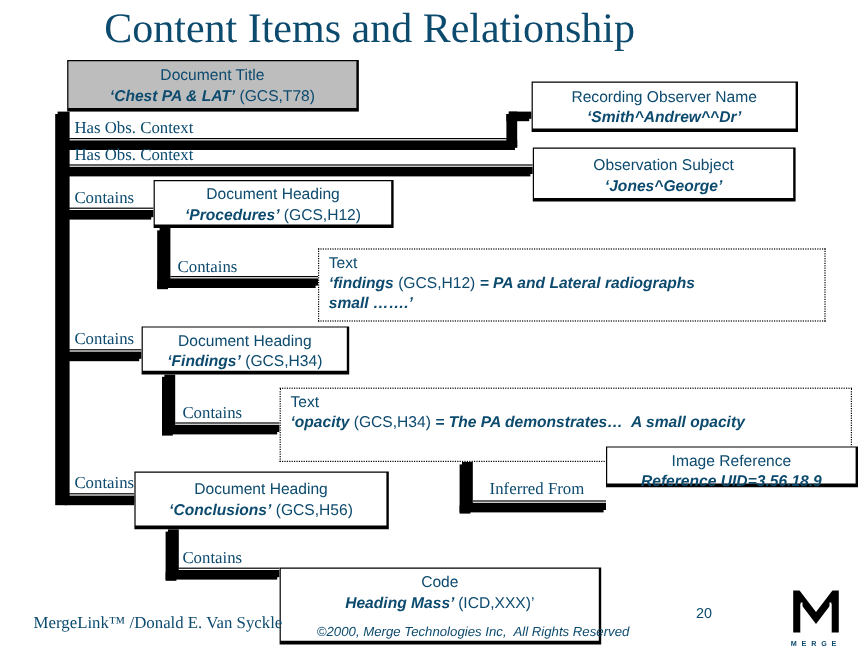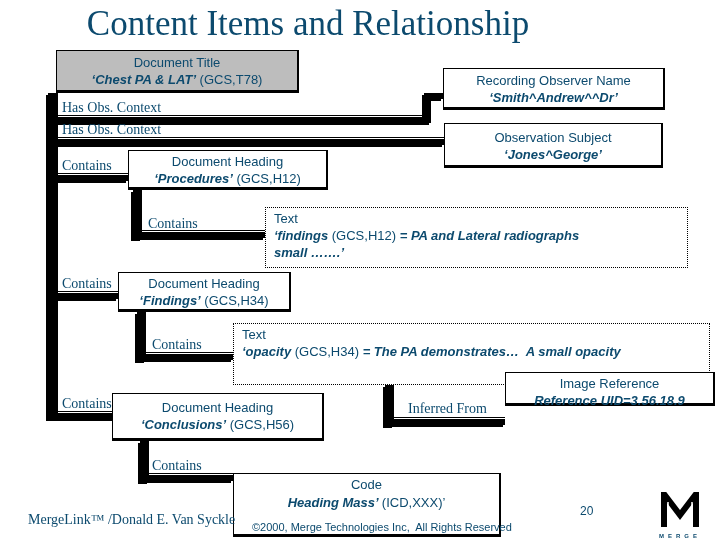--- a/index.html
+++ b/index.html
@@ -12,21 +12,21 @@
        font-size:13px;line-height:17px;box-sizing:border-box;}
   .solid{border-right:2px solid #000;border-bottom:3px solid #000;}
   .gray{background:#bdbdbd;}
   .dotted{border:1px dotted #000;text-align:left;padding:2px 8px;line-height:17px;}
   .bi{font-weight:700;font-style:italic;}
   .i{}
   .tline{white-space:pre;}
   .ln{position:absolute;background:#000;box-shadow:-2px 2px 0 #000;}
   .thin{position:absolute;background:#000;height:1px;}
   .footL{position:absolute;left:28px;top:512px;font-family:"Liberation Serif",serif;font-size:14px;white-space:pre;}
-  .footC{position:absolute;left:252px;top:521px;font-size:11px;white-space:pre;}
+  .footC{position:absolute;left:264px;top:521px;font-size:11px;white-space:pre;font-style:italic;}
   .pageno{position:absolute;left:580px;top:504px;font-size:12px;}
   .logo{position:absolute;left:656px;top:492px;width:48px;text-align:center;}
   .logo-letters{font-size:6px;letter-spacing:4px;font-weight:700;margin-top:1px;white-space:pre;}
 </style>
 </head>
 <body>
 
 <div class="slide">
 
   <div class="title">Content Items and Relationship</div>

